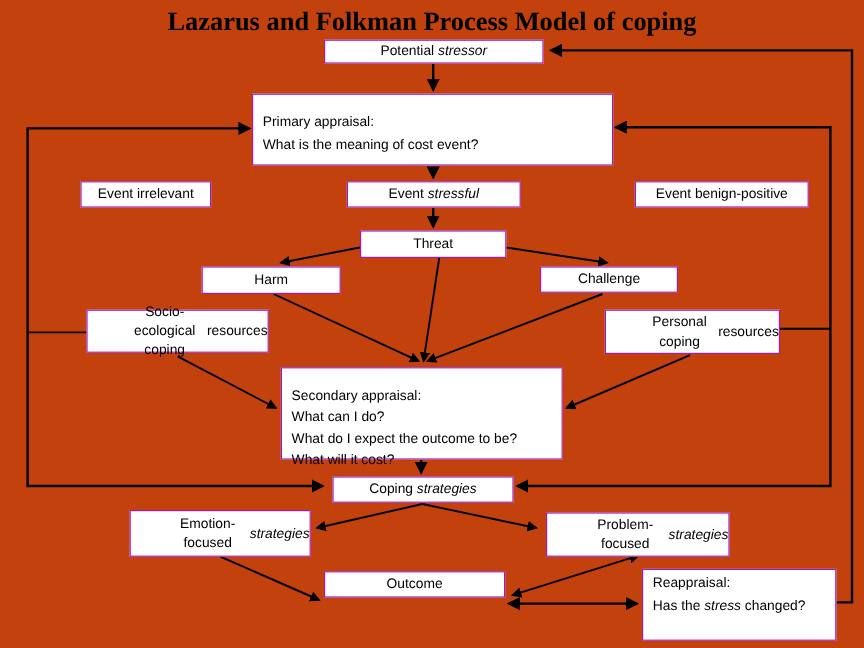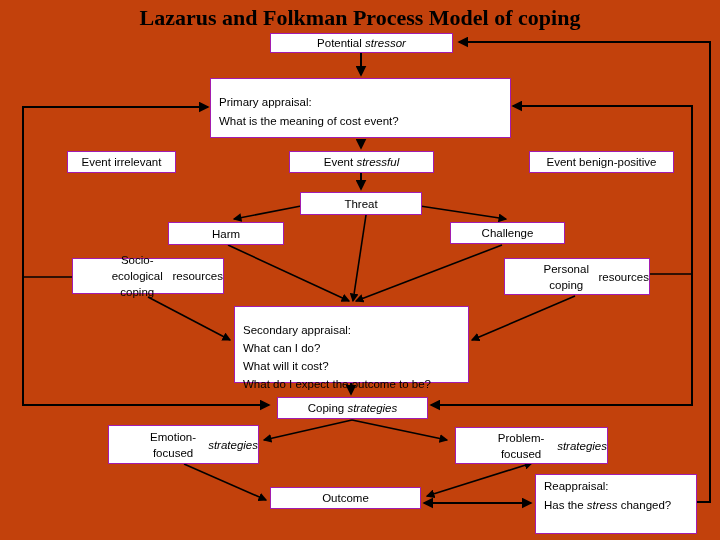--- a/index.html
+++ b/index.html
@@ -93,39 +93,39 @@
   </div>
 
   <div class="box m2" style="left:504px;top:258px;width:146px;height:37px">
     <div>Personal coping</div>
     <div>resources</div>
   </div>
 
   <div class="box ml" style="left:234px;top:306px;width:235px;height:77px;line-height:18px">
     <div>Secondary appraisal:</div>
     <div>What can I do?</div>
+    <div>What do I expect the outcome to be?</div>
     <div>What will it cost?</div>
-    <div>What do I expect the outcome to be?</div>
   </div>
 
   <div class="box c" style="left:277px;top:397px;width:151px;height:22px">
     <span><span>Coping </span><i>strategies</i></span>
   </div>
 
   <div class="box m2" style="left:108px;top:425px;width:151px;height:39px">
     <div>Emotion-focused</div>
     <div><i>strategies</i></div>
   </div>
 
   <div class="box m2" style="left:455px;top:427px;width:153px;height:37px">
     <div>Problem-focused</div>
     <div><i>strategies</i></div>
   </div>
 
-  <div class="box c" style="left:270px;top:487px;width:151px;height:22px">
+  <div class="box c" style="left:270px;top:476px;width:151px;height:22px">
     <span>Outcome</span>
   </div>
 
   <div class="box ml" style="left:535px;top:474px;width:162px;height:60px;line-height:19px;padding-top:2px">
     <div>Reappraisal:</div>
     <div><span>Has the </span><i>stress</i><span> changed?</span></div>
   </div>
 
 </div>
 

